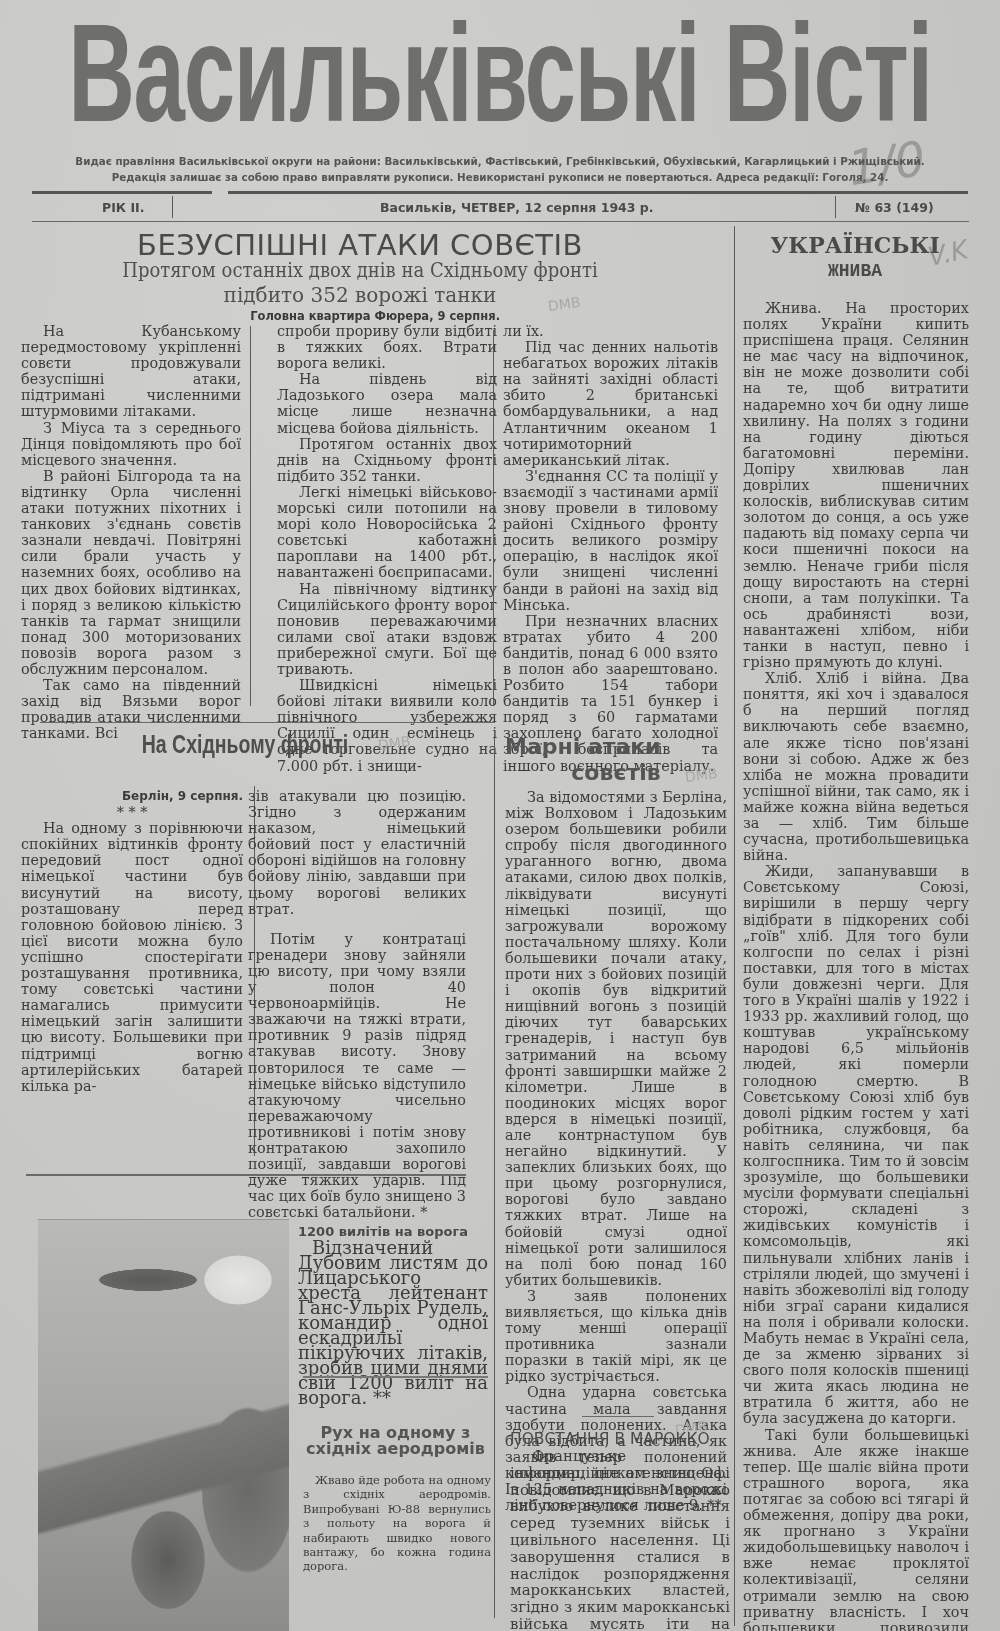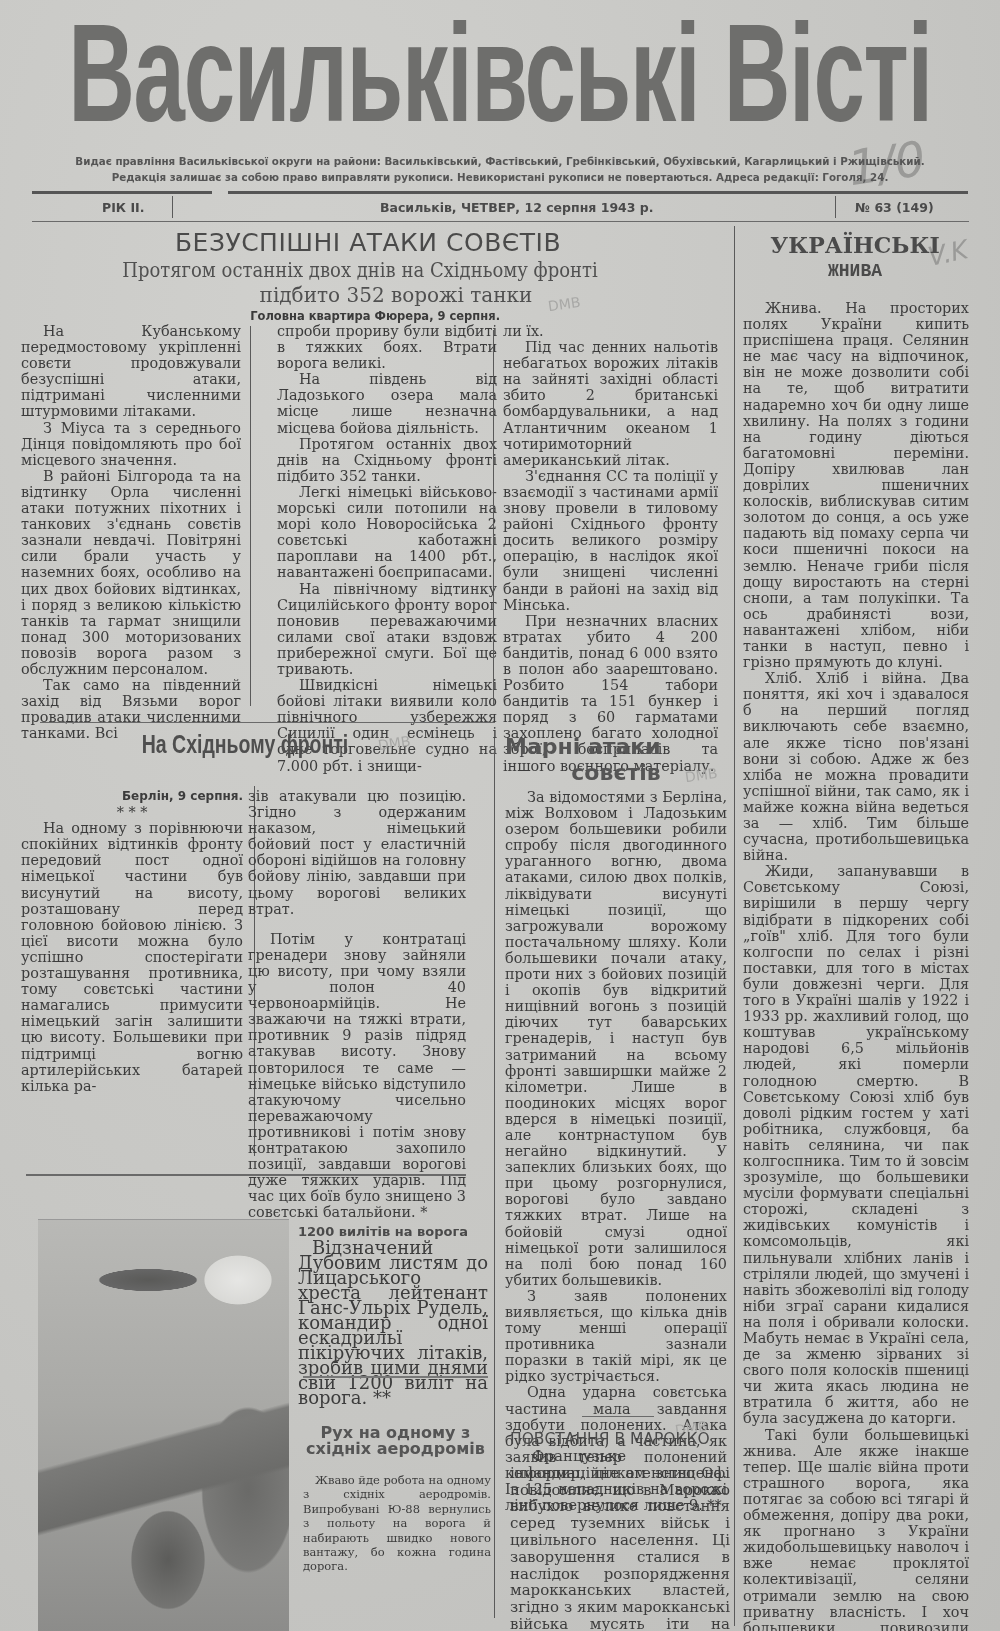--- a/index.html
+++ b/index.html
@@ -54,23 +54,23 @@
 
   <div class="rule" style="left:32px;top:191px;width:180px;"></div>
   <div class="rule" style="left:228px;top:191px;width:740px;"></div>
   <div class="dateline" style="left:70px;margin-left:32px;">РІК II.</div>
   <div class="vrule" style="left:172px;top:196px;height:22px;"></div>
   <div class="dateline" style="left:380px;">Васильків, ЧЕТВЕР, 12 серпня 1943 р.</div>
   <div class="vrule" style="left:835px;top:196px;height:22px;"></div>
   <div class="dateline" style="left:855px;">№ 63 (149)</div>
   <div class="rule thin" style="left:32px;top:221px;width:937px;"></div>
 
-  <div class="headline" style="left:0;width:720px;top:228px;font-family:'DejaVu Sans',sans-serif;font-size:25px;letter-spacing:0.5px;color:#4a4a4a;padding-left:8px;">БЕЗУСПІШНІ АТАКИ СОВЄТІВ</div>
+  <div class="headline" style="left:0;width:720px;top:228px;font-family:'DejaVu Sans',sans-serif;font-size:29px;letter-spacing:0.5px;color:#4a4a4a;">БЕЗУСПІШНІ АТАКИ СОВЄТІВ</div>
   <div class="headline" style="left:0;width:720px;top:258px;font-family:'DejaVu Serif',serif;font-size:20px;color:#505050;transform:scaleX(0.9);">Протягом останніх двох днів на Східньому фронті</div>
-  <div class="headline" style="left:0;width:720px;top:283px;font-family:'DejaVu Serif',serif;font-size:20px;color:#505050;margin-left:36px;">підбито 352 ворожі танки</div>
+  <div class="headline" style="left:0;width:720px;top:283px;font-family:'DejaVu Serif',serif;font-size:20px;color:#505050;">підбито 352 ворожі танки</div>
   <div class="headline" style="left:230px;width:270px;top:309px;text-align:right;font-family:'DejaVu Sans',sans-serif;font-size:11.5px;">
     <b>Головна квартира Фюрера, 9 серпня.</b>
   </div>
 
   <div class="col" style="left:21px;top:323px;width:220px;">
     <p>На Кубанському передмостовому укріпленні совєти продовжували безуспішні атаки, підтримані численними штурмовими літаками.</p>
     <p>З Міуса та з середнього Дінця повідомляють про бої місцевого значення.</p>
     <p>В районі Білгорода та на відтинку Орла численні атаки потужних піхотних і танкових з'єднань совєтів зазнали невдачі. Повітряні сили брали участь у наземних боях, особливо на цих двох бойових відтинках, і поряд з великою кількістю танків та гармат знищили понад 300 моторизованих повозів ворога разом з обслужним персоналом.</p>
     <p>Так само на південний захід від Вязьми ворог провадив атаки численними танками. Всі</p>
   </div>

